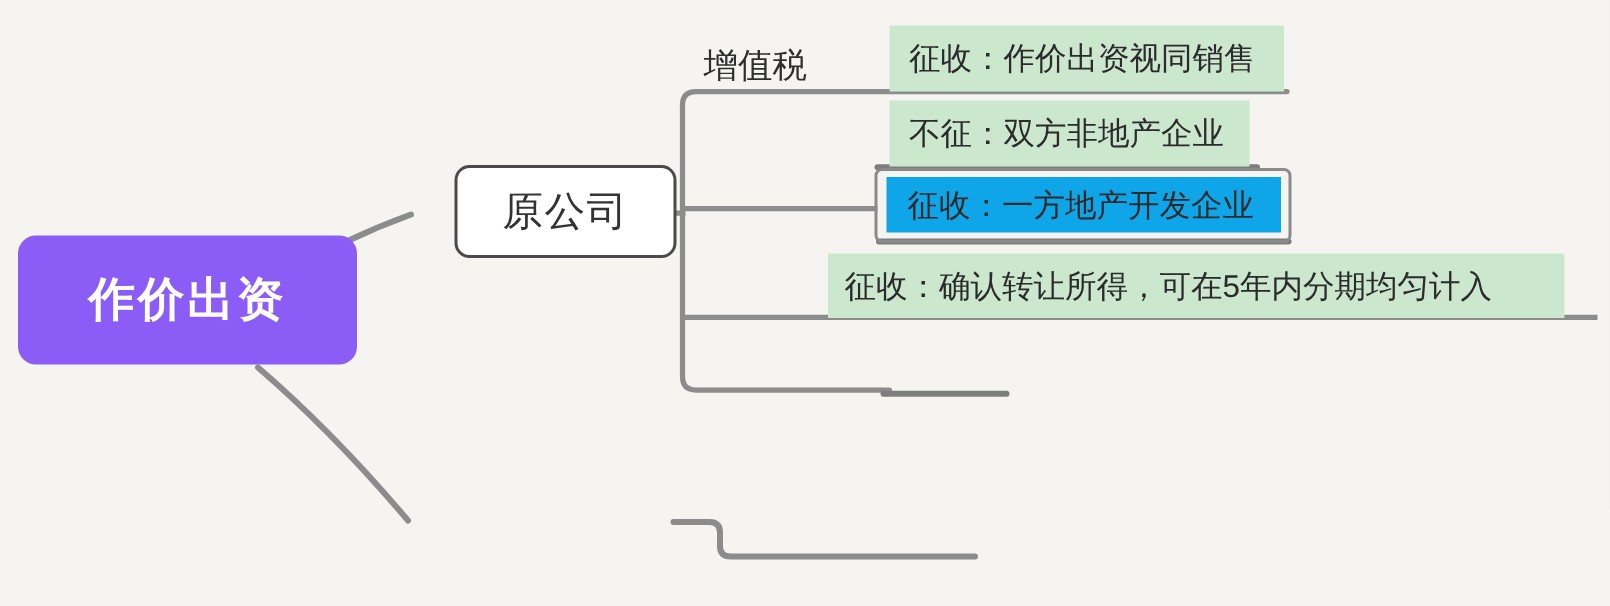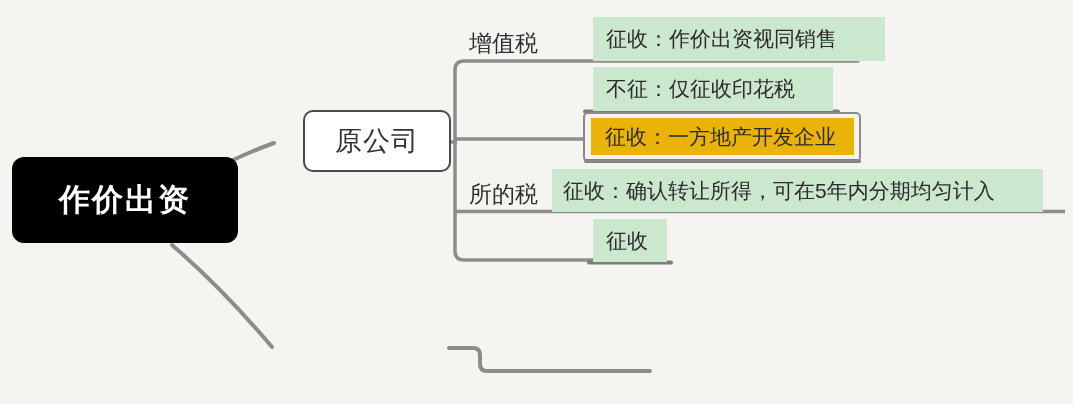--- a/index.html
+++ b/index.html
@@ -3,50 +3,50 @@
 <meta charset="utf-8">
 <style>
   html,body{margin:0;padding:0;background:#e9e9e7;}
   *{box-sizing:border-box;font-family:"Liberation Sans",sans-serif;}
   .canvas{
     position:relative;width:1073px;height:404px;background:#f5f4f1;overflow:hidden;
   }
   .wires{position:absolute;left:0;top:0;pointer-events:none;}
   .node{position:absolute;display:flex;align-items:center;justify-content:center;}
   .root{
-    left:12px;top:157px;width:226px;height:86px;background:#000000;border-radius:12px;
+    left:12px;top:157px;width:226px;height:86px;background:#8b5cf6;border-radius:12px;
     color:#ffffff;font-size:31px;font-weight:bold;letter-spacing:2px;
   }
   .company{
     background:#ffffff;border:2px solid #4a4a4a;border-radius:10px;
     color:#333333;font-size:27px;letter-spacing:1px;
   }
   .co1{left:275px;top:110px;width:148px;height:62px;margin-left:28px;}
   .co2{left:273px;top:315px;width:177px;height:67px;}
   .cat{
     position:absolute;color:#2f2f2f;font-size:23px;white-space:nowrap;
   }
   .cat1{left:469px;top:28px;}
   .cat2{left:469px;top:104px;}
   .cat3{left:469px;top:179px;}
   .cat4{left:469px;top:228px;}
   .leaf{
     position:absolute;display:flex;align-items:center;
     background:#cbe7cd;color:#2b2b2b;font-size:21px;white-space:nowrap;
     padding-left:13px;
   }
-  .leaf1{left:593px;top:17px;width:292px;height:44px;}
+  .leaf1{left:593px;top:17px;width:263px;height:44px;}
   .leaf2{left:593px;top:67px;width:240px;height:44px;}
   .leaf3outer{
     position:absolute;left:583px;top:112px;width:278px;height:50px;
     border:2.5px solid #8a8a8a;border-radius:5px;background:transparent;
   }
   .leaf3{
     position:absolute;left:6px;top:4px;right:5px;bottom:5px;
-    display:flex;align-items:center;background:#eab308;color:#2b2b2b;
+    display:flex;align-items:center;background:#0ea5e9;color:#2b2b2b;
     font-size:21px;white-space:nowrap;padding-left:14px;
   }
   .leaf4{left:552px;top:169px;width:491px;height:43px;padding-left:11px;}
   .leaf5{left:593px;top:219px;width:74px;height:43px;}
   .leaf6{left:488px;top:327px;width:157px;height:42px;}
 </style>
 </head>
 <body>
 
 <div class="canvas">
@@ -71,28 +71,26 @@
 
     <path d="M 449,348 L 473,348 Q 480,348 480,355 L 480,364 Q 480,371 487,371 L 650,371" fill="none" stroke="#8c8c8c" stroke-width="4" stroke-linecap="round"></path>
   </svg>
 
   <div class="node root">作价出资</div>
 
   <div class="node company co1">原公司</div>
 
 
   <div class="cat cat1">增值税</div>
-  <div class="cat cat3">所的税</div>
 
   <div class="leaf leaf1">征收：作价出资视同销售</div>
 
-  <div class="leaf leaf2">不征：仅征收印花税</div>
+  <div class="leaf leaf2">不征：双方非地产企业</div>
 
   <div class="leaf3outer">
     <div class="leaf3">征收：一方地产开发企业</div>
   </div>
 
   <div class="leaf leaf4">征收：确认转让所得，可在5年内分期均匀计入</div>
 
-  <div class="leaf leaf5">征收</div>
 
 
 </div>
 
 </body></html>

